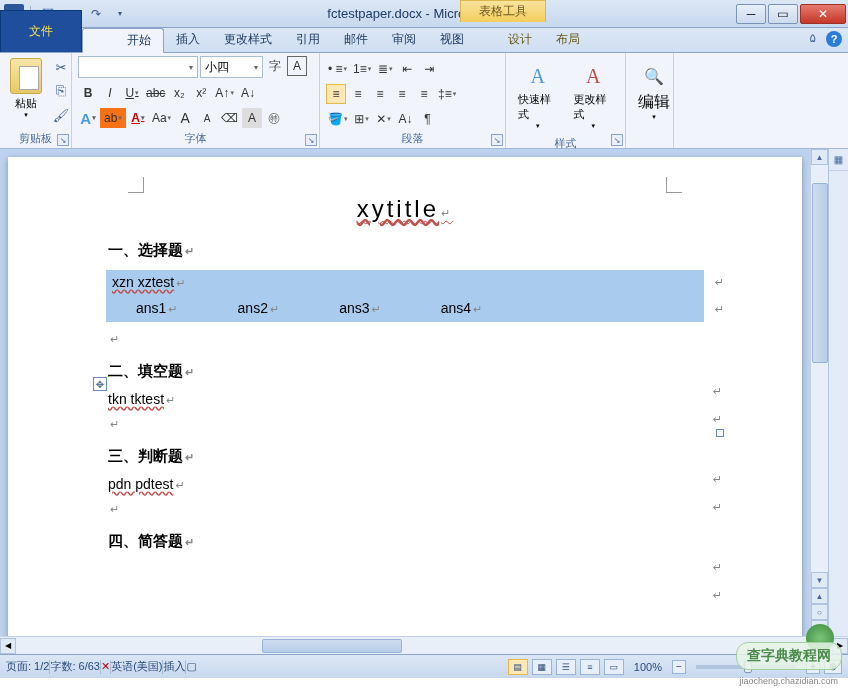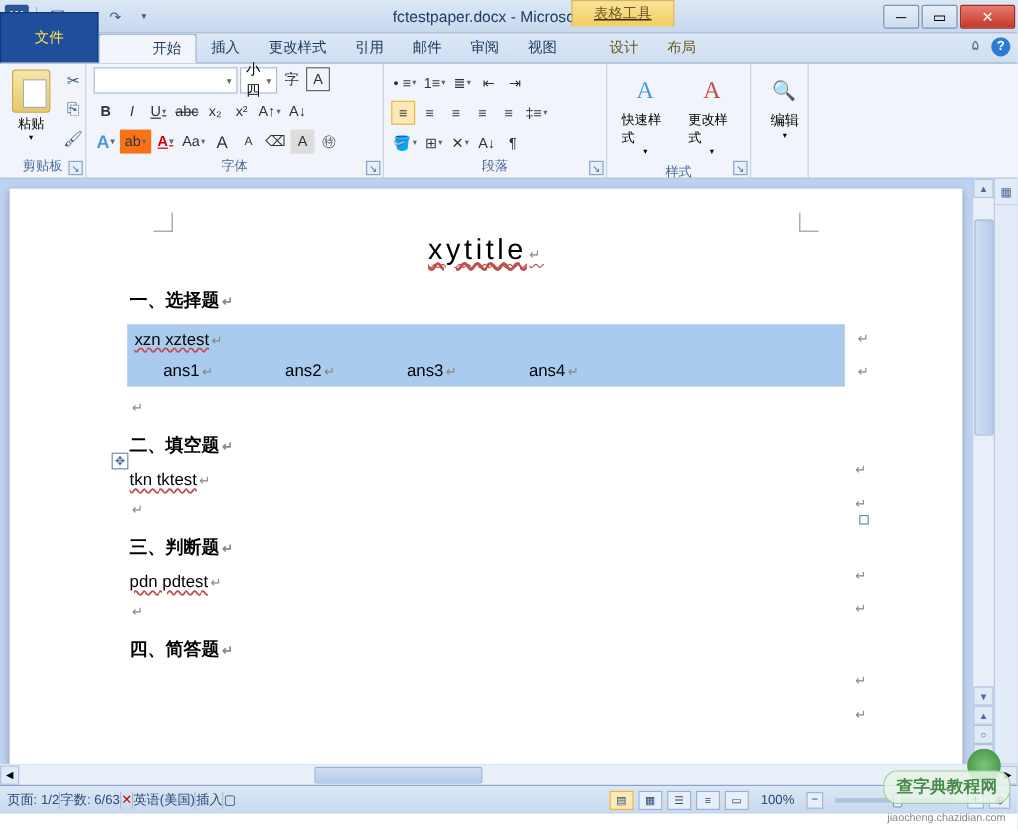--- a/index.html
+++ b/index.html
@@ -4,21 +4,21 @@
   <style>
     * { margin: 0; padding: 0; box-sizing: border-box; font-family: "Microsoft YaHei", "Segoe UI", sans-serif; }
     body { width: 848px; height: 692px; background: #fff; overflow: hidden; font-size: 12px; }
     
     .titlebar { height: 28px; background: linear-gradient(#dce7f5, #c7d8ee); display: flex; align-items: center; position: relative; border-bottom: 1px solid #8ba4c8; }
     .tb-left { display: flex; align-items: center; gap: 2px; padding-left: 4px; }
     .word-icon { width: 20px; height: 20px; background: #2b579a; color: #fff; display: flex; align-items: center; justify-content: center; font-weight: bold; font-size: 11px; border-radius: 2px; }
     .qat-sep { width: 1px; height: 16px; background: #a0b4d0; margin: 0 4px; }
     .qat-btn { width: 22px; height: 22px; display: flex; align-items: center; justify-content: center; color: #3b5a8a; cursor: pointer; }
     .tb-title { position: absolute; left: 50%; transform: translateX(-50%); color: #1f3b63; font-size: 13px; }
-    .tb-ctx { position: absolute; left: 476px; top: 0; text-decoration: underline; }
+    .tb-ctx { position: absolute; left: 460px; top: 0; }
     .ctx-label { background: linear-gradient(#f9e29c, #f3ce5e); padding: 2px 18px; color: #6b5a20; font-size: 12px; border: 1px solid #dcb84a; border-bottom: none; }
     .win-ctrls { margin-left: auto; display: flex; }
     .win-btn { width: 30px; height: 20px; display: flex; align-items: center; justify-content: center; cursor: pointer; border: 1px solid #7a94b8; margin-right: 2px; background: linear-gradient(#e8eff8, #cddbef); border-radius: 2px; }
     .win-btn.close { background: linear-gradient(#e67a6f, #c53727); color: #fff; width: 46px; border-color: #a03025; }
     
     .tabbar { height: 25px; background: linear-gradient(#dce7f5, #cfdff2); display: flex; align-items: flex-end; border-bottom: 1px solid #8ba4c8; position: relative; }
     .file-tab { background: #1e4e9c; color: #fde047; padding: 5px 28px; font-size: 12px; border: 1px solid #0d3a7a; border-bottom: none; cursor: pointer; height: 42px; display: flex; align-items: center; }
     .tab { padding: 5px 12px; color: #1f3b63; cursor: pointer; font-size: 12px; height: 25px; display: flex; align-items: center; }
     .tab.active { background: #f1f5fb; border: 1px solid #8ba4c8; border-bottom: 1px solid #f1f5fb; margin-bottom: -1px; border-radius: 3px 3px 0 0; padding-left: 44px; }
     .tab.ctx { color: #6b5a20; }
@@ -34,21 +34,21 @@
     
     .big-btn { display: flex; flex-direction: column; align-items: center; padding: 2px 4px; cursor: pointer; }
     .paste-icon { width: 32px; height: 36px; background: linear-gradient(#f7e6a8, #e8c968); border: 1px solid #c9a945; position: relative; border-radius: 3px; }
     .paste-icon::after { content: ""; position: absolute; bottom: 3px; right: 2px; width: 18px; height: 22px; background: #fff; border: 1px solid #aaa; }
     
     .small-col { display: flex; flex-direction: column; gap: 2px; }
     .small-btn { width: 22px; height: 22px; display: flex; align-items: center; justify-content: center; cursor: pointer; color: #3b5a8a; font-size: 13px; }
     
     .font-combo { height: 22px; border: 1px solid #a8bdd8; background: #fff; display: flex; align-items: center; padding: 0 4px; font-size: 12px; }
     .font-name { width: 120px; }
-    .font-size { width: 31px; }
+    .font-size { width: 63px; }
     .combo-arrow { margin-left: auto; font-size: 8px; color: #666; }
     
     .btn-row { display: flex; gap: 2px; margin-top: 3px; }
     .rbtn { min-width: 20px; height: 20px; display: flex; align-items: center; justify-content: center; cursor: pointer; font-size: 12px; padding: 0 2px; color: #333; }
     .rbtn.dd::after { content: "▾"; font-size: 7px; margin-left: 1px; color: #666; }
     
     .style-btn { display: flex; flex-direction: column; align-items: center; padding: 4px 6px; cursor: pointer; }
     .style-icon { width: 32px; height: 32px; display: flex; align-items: center; justify-content: center; font-size: 20px; font-family: Georgia, serif; }
     
     .doc-area { height: 487px; background: #bcd2ee; display: flex; position: relative; }
@@ -250,21 +250,21 @@
       </div>
     </div>
     <div class="rgroup-label">样式</div>
     <div class="rgroup-launcher">↘</div>
   </div>
 
   <div class="rgroup" style="width:48px">
     <div class="rgroup-body">
       <div class="style-btn">
         <div class="style-icon" style="font-size:16px">🔍</div>
-        <span style="font-size:12px">编辑</span>
+        <span style="font-size:16px">编辑</span>
         <span style="font-size:7px">▾</span>
       </div>
     </div>
     <div class="rgroup-label"></div>
   </div>
 </div>
 
 <div class="doc-area">
   <div class="doc-scroll">
     <div class="page">

